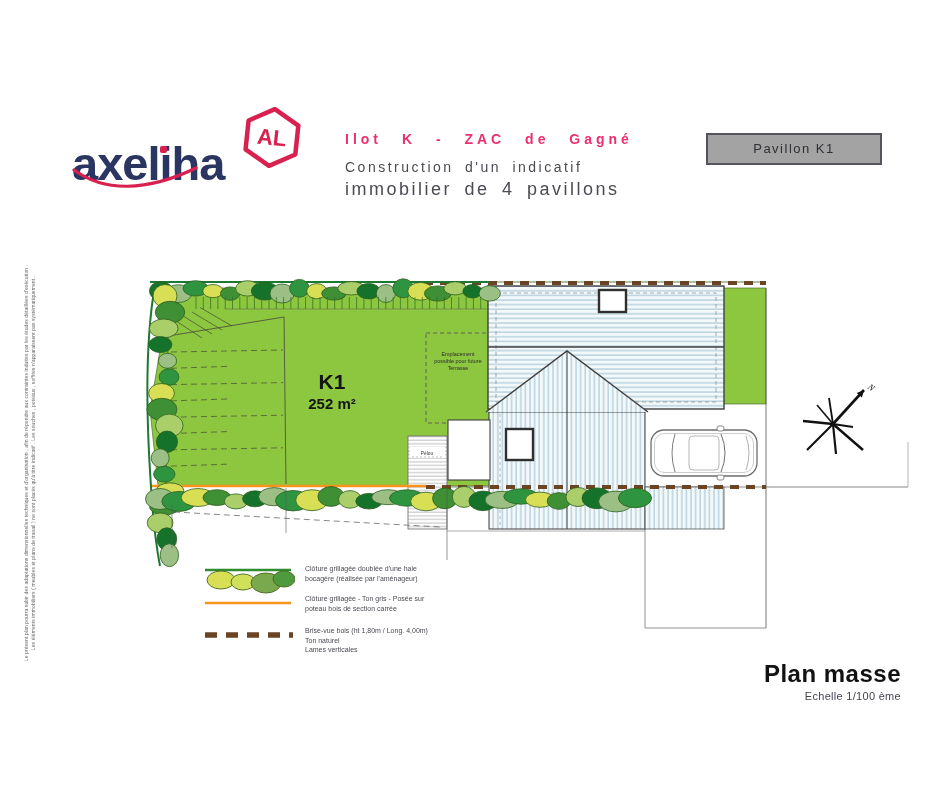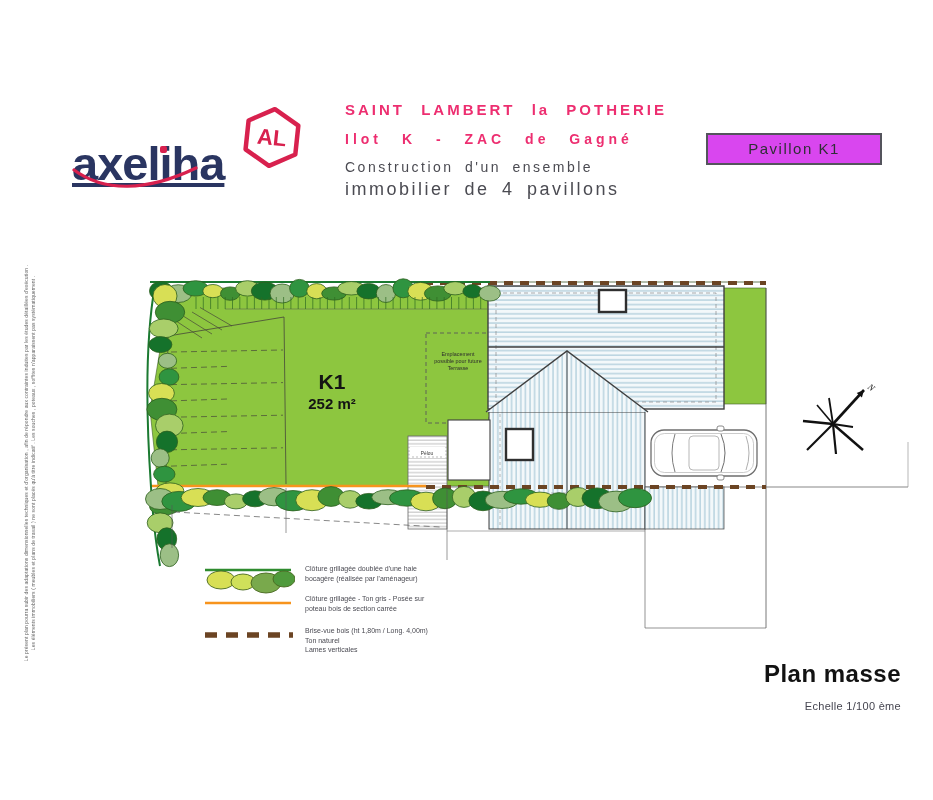--- a/index.html
+++ b/index.html
@@ -4,45 +4,45 @@
 <style>
   html,body{margin:0;padding:0;background:#fff;}
   .sheet{position:relative;width:933px;height:800px;background:#fff;overflow:hidden;
          font-family:"Liberation Sans",sans-serif;color:#222;}
   
   .side-note{position:absolute;left:-254px;top:456px;width:568px;height:14px;
              transform:rotate(-90deg);font-size:5px;line-height:6.5px;color:#6a6a6a;
              letter-spacing:.1px;white-space:nowrap;text-align:center;}
   
   .logo-text{position:absolute;left:72px;top:136px;font-size:47px;font-weight:bold;
-             color:#2a3561;letter-spacing:-1px;text-decoration:underline;}
+             color:#2a3561;letter-spacing:-1px;}
   .logo-dot{position:absolute;left:160px;top:146px;width:7px;height:7px;background:#d8214e;border-radius:2px;}
   .logo-swoosh{position:absolute;left:70px;top:166px;}
   .logo-badge{position:absolute;left:243px;top:106px;}
   .t-location{position:absolute;left:345px;top:101px;font-size:15px;font-weight:bold;
               color:#ed2e70;letter-spacing:3px;word-spacing:9px;}
   .t-lot{position:absolute;left:345px;top:131px;font-size:14px;font-weight:bold;
          color:#ed2e70;letter-spacing:4px;word-spacing:12px;}
   .t-desc1{position:absolute;left:345px;top:159px;font-size:14px;color:#4b4b52;
            letter-spacing:2.5px;word-spacing:5px;}
   .t-desc2{position:absolute;left:345px;top:179px;font-size:18px;color:#4b4b52;
            letter-spacing:2.5px;word-spacing:5px;}
   .pav-box{position:absolute;left:706px;top:133px;width:172px;height:28px;border:2px solid #54545c;
-           background:#d946ef;text-align:center;line-height:28px;font-size:15px;
+           background:#a3a3a3;text-align:center;line-height:28px;font-size:13px;
            letter-spacing:1.5px;color:#2f2f35;}
   
   .plan-svg{position:absolute;left:0;top:0;}
   
   .legend-row{position:absolute;left:203px;}
   .legend-swatch{position:absolute;left:0;top:0;}
   .legend-text{position:absolute;left:102px;top:0;font-size:7px;line-height:9.5px;color:#4a4a52;white-space:nowrap;}
   
   .footer{position:absolute;left:735px;top:660px;width:166px;text-align:right;}
   .footer-title{font-size:24px;font-weight:bold;color:#121212;letter-spacing:.5px;}
-  .footer-scale{font-size:11px;color:#454550;margin-top:12px;letter-spacing:.3px;}
+  .footer-scale{font-size:11px;color:#454550;margin-top:2px;letter-spacing:.3px;}
 </style>
 </head>
 <body>
 
 <div class="sheet">
 
   <div class="side-note">
     <div>Le présent plan pourra subir des adaptations dimensionnelles techniques et d'organisation , afin de répondre aux contraintes induites par les études détaillées d'exécution .</div>
     <div>Les éléments immobiliers ( meubles et plans de travail ) ne sont placés qu'à titre indicatif . Les souches , poteaux , soffites n'apparaissent pas systématiquement .</div>
   </div>
@@ -51,23 +51,22 @@
   <div class="logo-dot"></div>
   <svg class="logo-swoosh" width="140" height="28">
     <path d="M 4,4 C 34,26 76,26 126,2" stroke="#d8214e" stroke-width="3.2" fill="none" stroke-linecap="round"></path>
   </svg>
   <svg class="logo-badge" width="62" height="64">
     <g transform="rotate(6 29 31)">
       <polygon points="29,3 54,17 54,46 29,60 4,46 4,17" fill="#fff" stroke="#d8214e" stroke-width="4.5" stroke-linejoin="round"></polygon>
       <text x="29" y="39" text-anchor="middle" font-size="22" font-weight="bold" fill="#d8214e" font-family="Liberation Sans, sans-serif">AL</text>
     </g>
   </svg>
-  <div class="t-location">SAINT LAMBERT la POTHERIE</div>
   <div class="t-lot">Ilot K - ZAC de Gagné</div>
-  <div class="t-desc1">Construction d'un ensemble</div>
+  <div class="t-desc1">Construction d'un indicatif</div>
   <div class="t-desc2">immobilier de 4 pavillons</div>
   <div class="pav-box">Pavillon K1</div>
 
   <svg class="plan-svg" width="933" height="800" viewBox="0 0 933 800">
     <defs>
       <pattern id="hatchH" width="4" height="4.6" patternUnits="userSpaceOnUse">
         <rect width="4" height="4.6" fill="#f3f8fa"></rect>
         <line x1="0" y1="1" x2="4" y2="1" stroke="#9cc0d2" stroke-width="1"></line>
       </pattern>
       <pattern id="hatchV" width="4.6" height="4" patternUnits="userSpaceOnUse">

